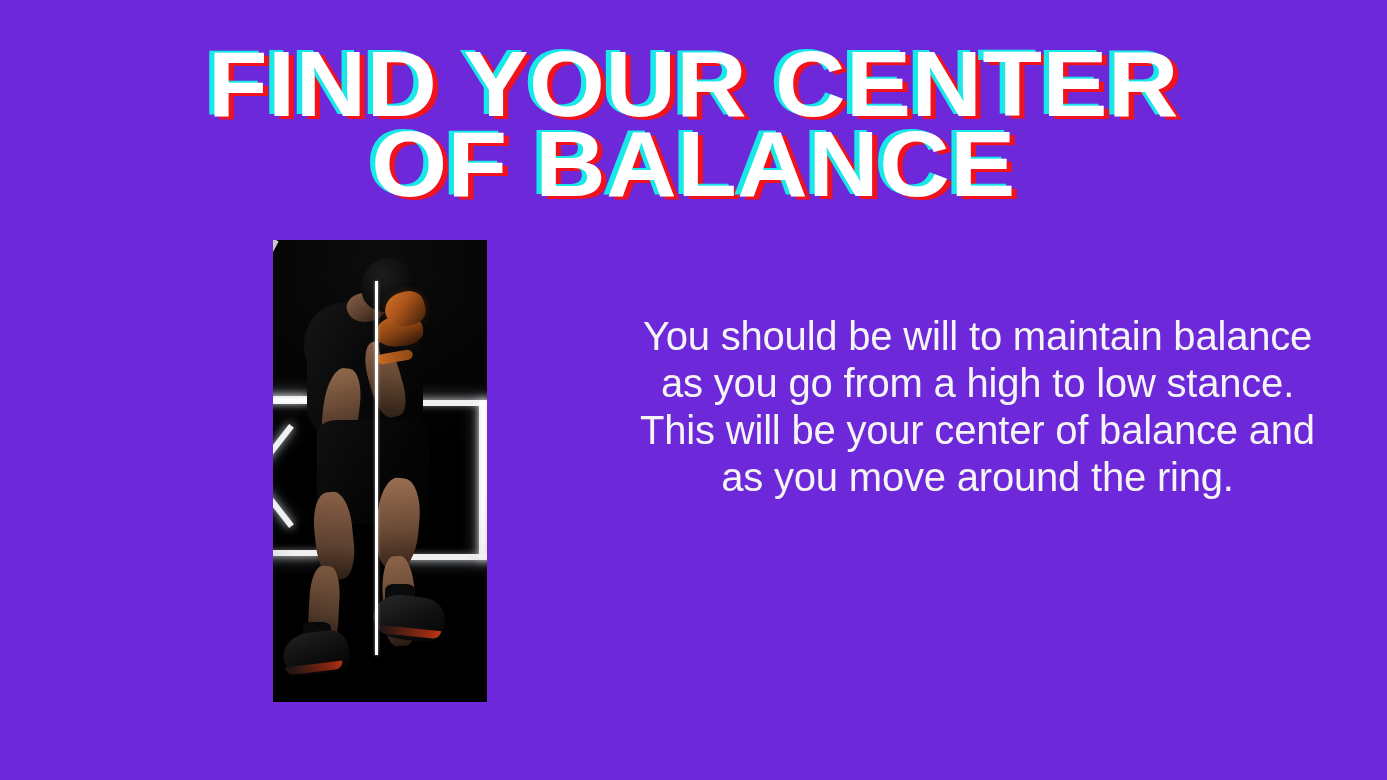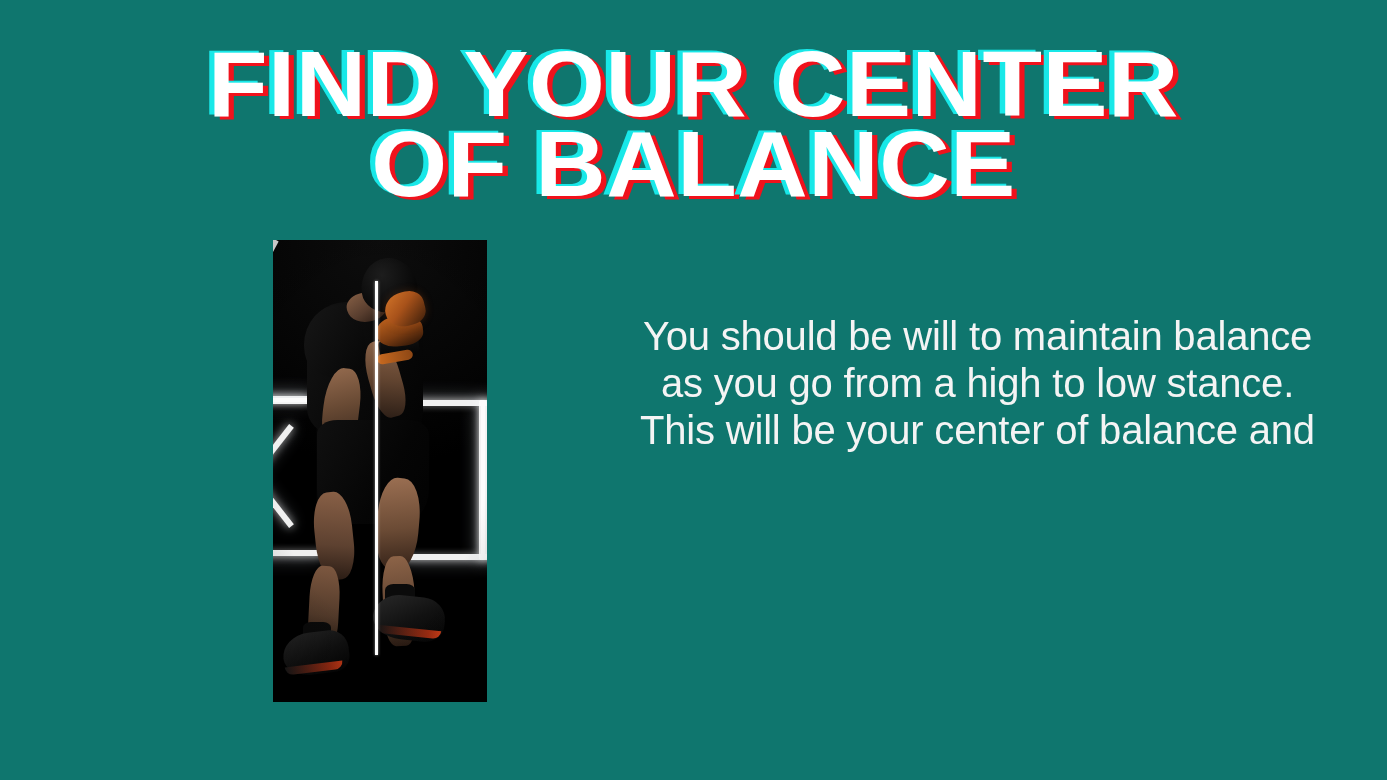--- a/index.html
+++ b/index.html
@@ -9,21 +9,21 @@
     background: #141414;
   }
   body {
     font-family: "Liberation Sans", sans-serif;
   }
 
   .slide {
     position: relative;
     width: 1387px;
     height: 780px;
-    background: #0f766e;
+    background: #6d28d9;
     overflow: hidden;
   }
 
   
   .title-block {
     position: absolute;
     left: 0;
     top: 44px;
     width: 1387px;
     text-align: center;
@@ -342,15 +342,16 @@
       <div class="photo-vignette"></div>
 
       <div class="balance-line"></div>
     </div>
   </div>
 
   <div class="body-text">
     <p>You should be will to maintain balance</p>
     <p>as you go from a high to low stance.</p>
     <p>This will be your center of balance and</p>
+    <p>as you move around the ring.</p>
   </div>
 
 </div>
 
 </body></html>

